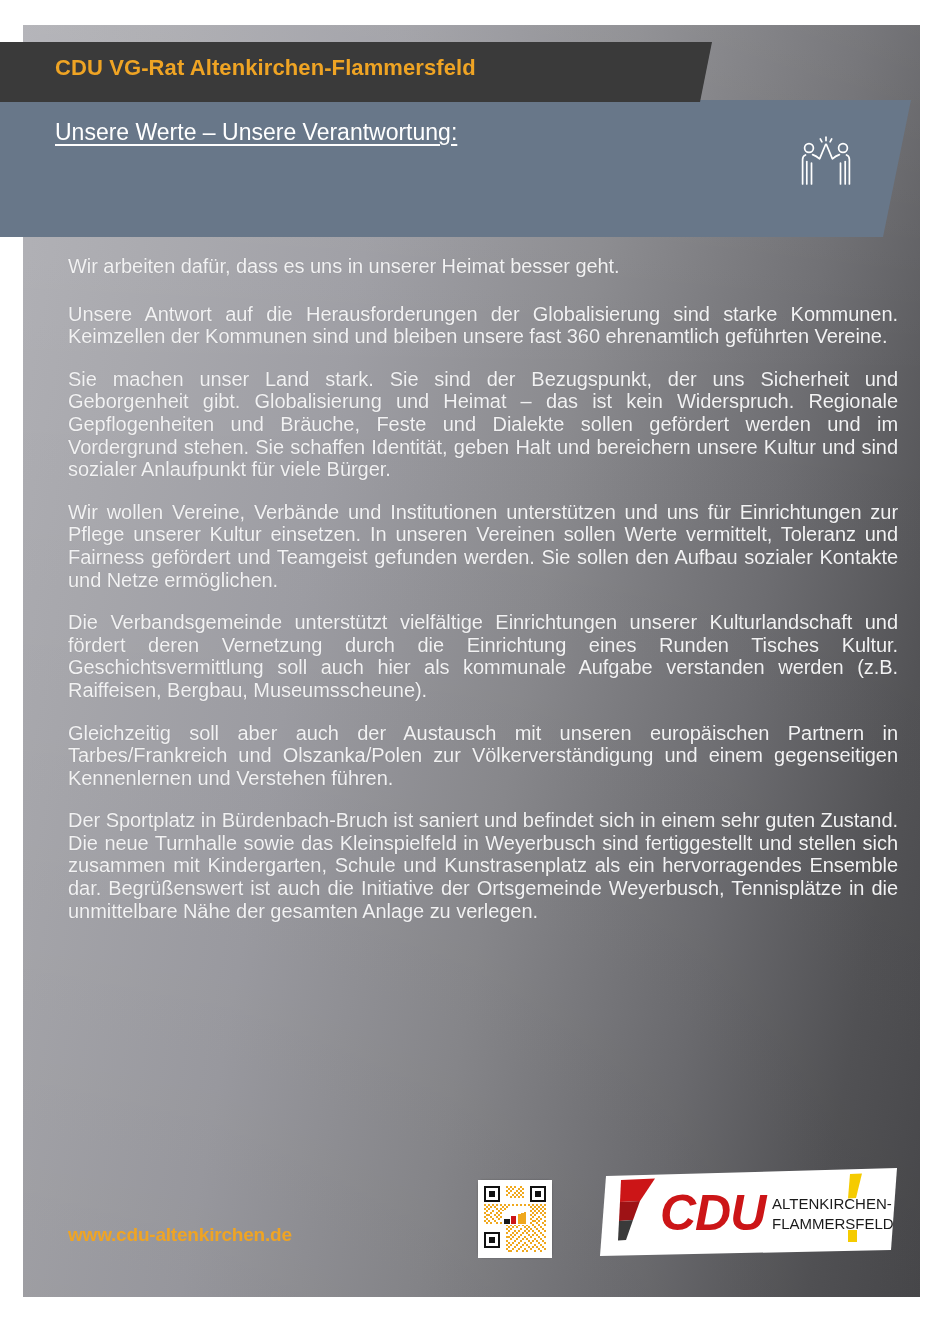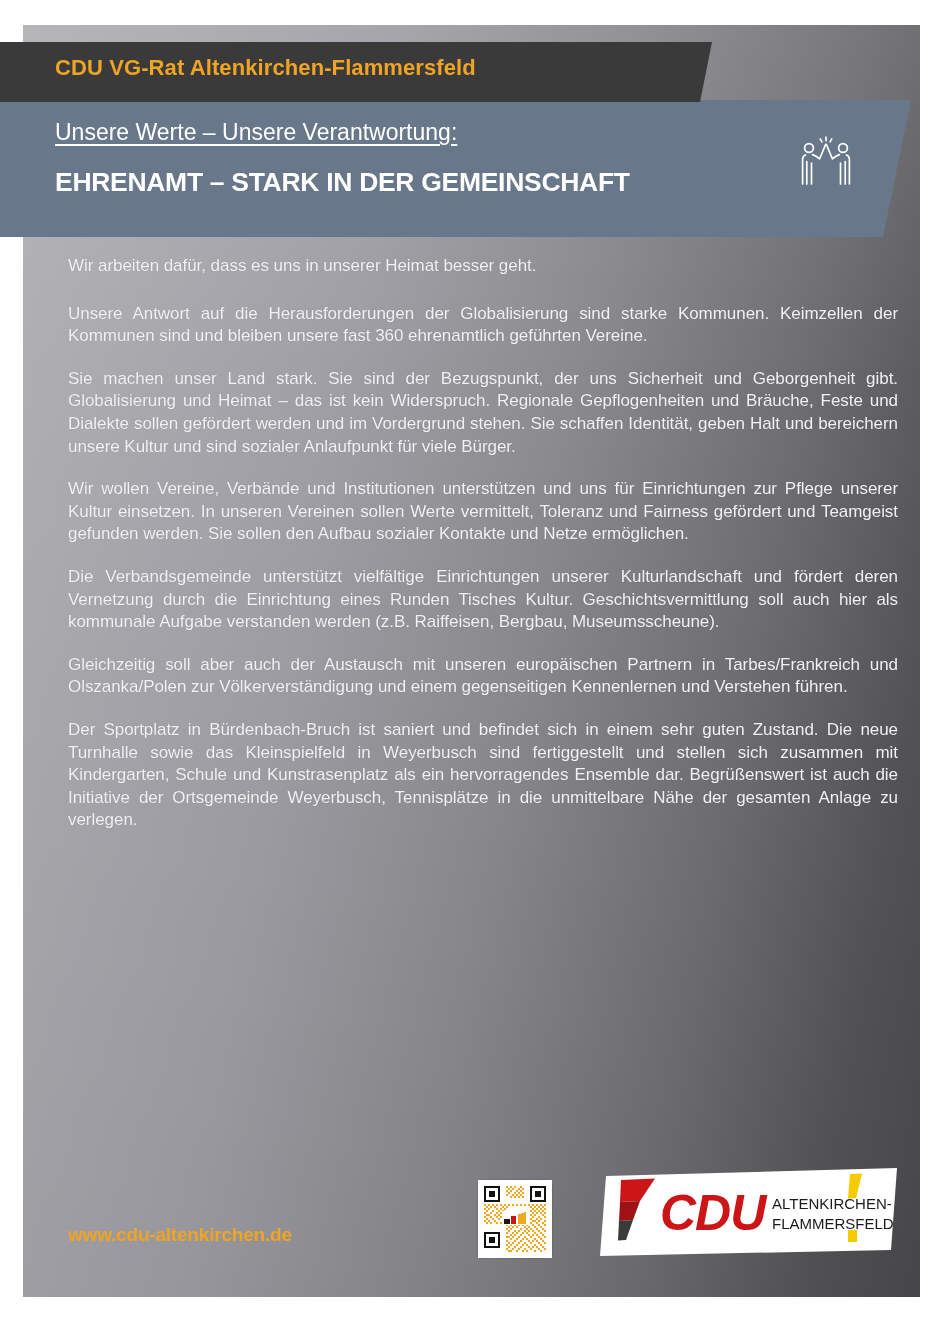--- a/index.html
+++ b/index.html
@@ -68,21 +68,21 @@
   }
 
   
   #content{
     position:absolute;
     left:45px; top:230px;
     width:830px;
   }
   .para{
     color:#f2f2f3;
-    font-size:17px;
+    font-size:20px;
     line-height:22.6px;
     text-align:justify;
     text-justify:inter-word;
     margin:0 0 20px 0;
     letter-spacing:-.05px;
     text-shadow:0 0 1px rgba(0,0,0,.18);
   }
   .para.first{margin-bottom:25px;}
   .para:last-child{margin-bottom:0;}
 
@@ -120,21 +120,20 @@
 
   <div id="header-wrap">
 
     <div class="band-blue"></div>
     <div class="band-dark"></div>
 
     <div class="org-title">CDU VG-Rat Altenkirchen-Flammersfeld</div>
 
     <div class="headline-1">Unsere Werte – Unsere Verantwortung:</div>
 
-    <div class="headline-2">EHRENAMT – STARK IN DER GEMEINSCHAFT</div>
 
     <div class="header-icon">
       <svg viewBox="0 0 62 62" xmlns="http://www.w3.org/2000/svg" fill="none" stroke="#ffffff" stroke-width="1.7" stroke-linecap="round" stroke-linejoin="round">
 
         <circle cx="14" cy="16" r="4.4"></circle>
 
         <circle cx="48" cy="16" r="4.4"></circle>
 
         <path d="M10.5 23 C8.6 23.7 7.6 25.4 7.6 27.4 L7.6 52"></path>
         <path d="M17.6 22.6 C20.4 23.6 22.6 25 24.6 26.8 L30.6 12.5"></path>

